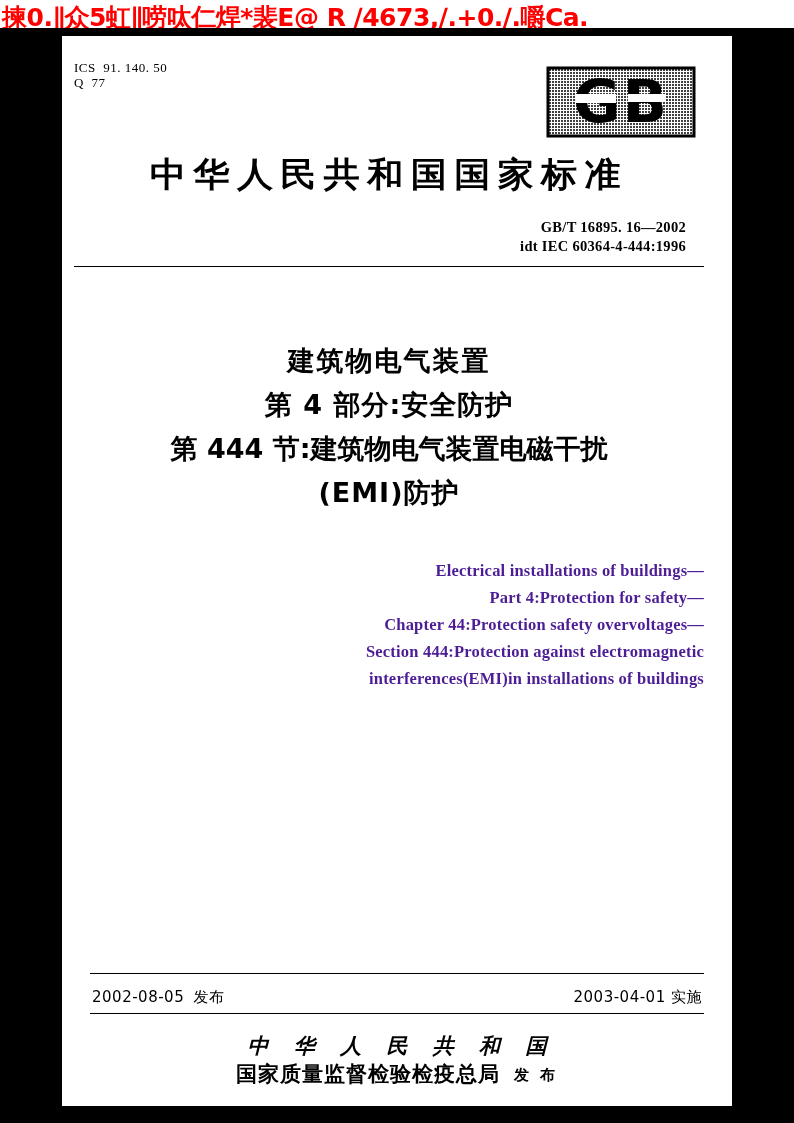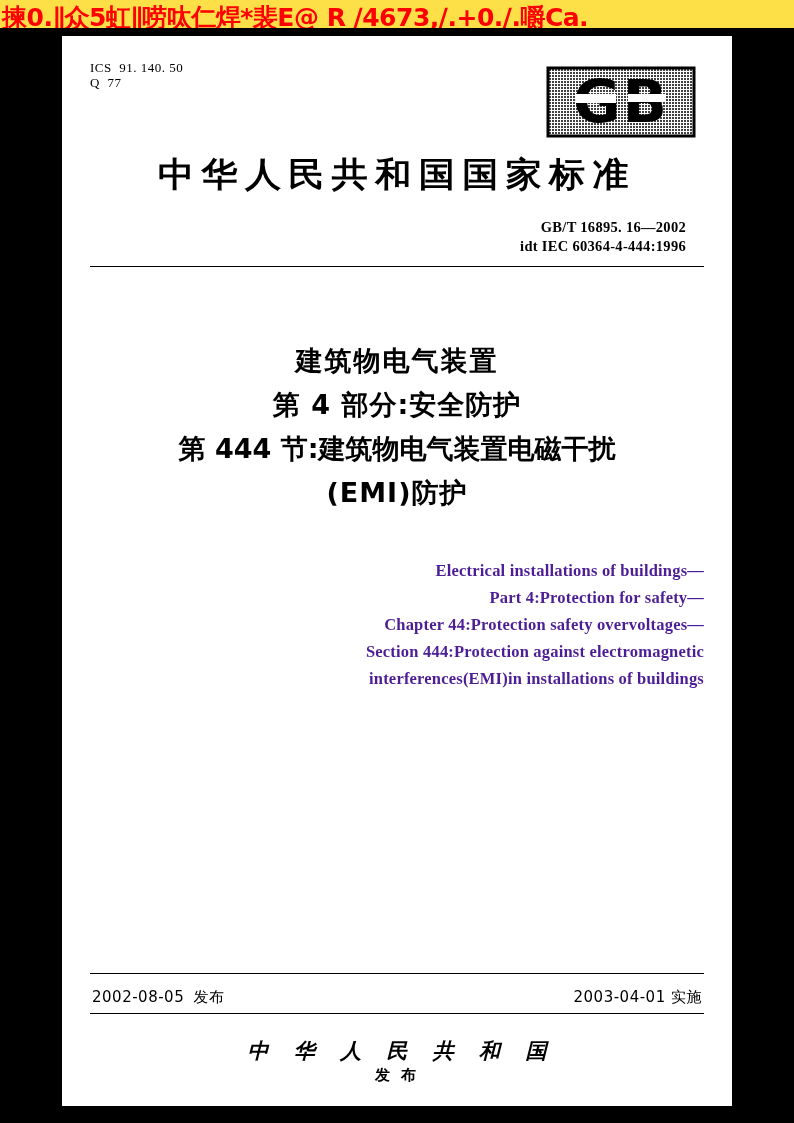--- a/index.html
+++ b/index.html
@@ -15,21 +15,21 @@
     overflow: hidden;
   }
 
   
   .top-banner {
     position: absolute;
     top: 0;
     left: 0;
     width: 794px;
     height: 28px;
-    background: #fde047;
+    background: #ffffff;
     color: #ff0000;
     font-family: "DejaVu Sans", sans-serif;
     font-weight: bold;
     font-size: 25px;
     letter-spacing: -0.5px;
     line-height: 36px;
     white-space: nowrap;
     overflow: hidden;
     padding-left: 2px;
     box-sizing: border-box;
@@ -45,21 +45,21 @@
     background: #ffffff;
     box-sizing: border-box;
   }
 
   .inner {
     position: absolute;
     top: 0;
     left: 0;
     right: 0;
     bottom: 0;
-    padding: 24px 28px 0 28px;
+    padding: 24px 28px 0 12px;
     box-sizing: border-box;
   }
 
   
   .ics {
     font-family: "Liberation Serif", serif;
     font-size: 13px;
     line-height: 15px;
     color: #000;
     letter-spacing: 0.5px;
@@ -265,18 +265,19 @@
         <span>2003-04-01</span>
         <span class="label">实施</span>
       </div>
     </div>
 
     <div class="footer-rule-bottom"></div>
 
     <div class="issuer">
       <div class="line1">中 华 人 民 共 和 国</div>
       <div class="line2row">
+        <span class="line2">国家质量监督检验检疫总局</span>
         <span class="publish">发 布</span>
       </div>
     </div>
 
   </div>
 </div>
 
 </body></html>

